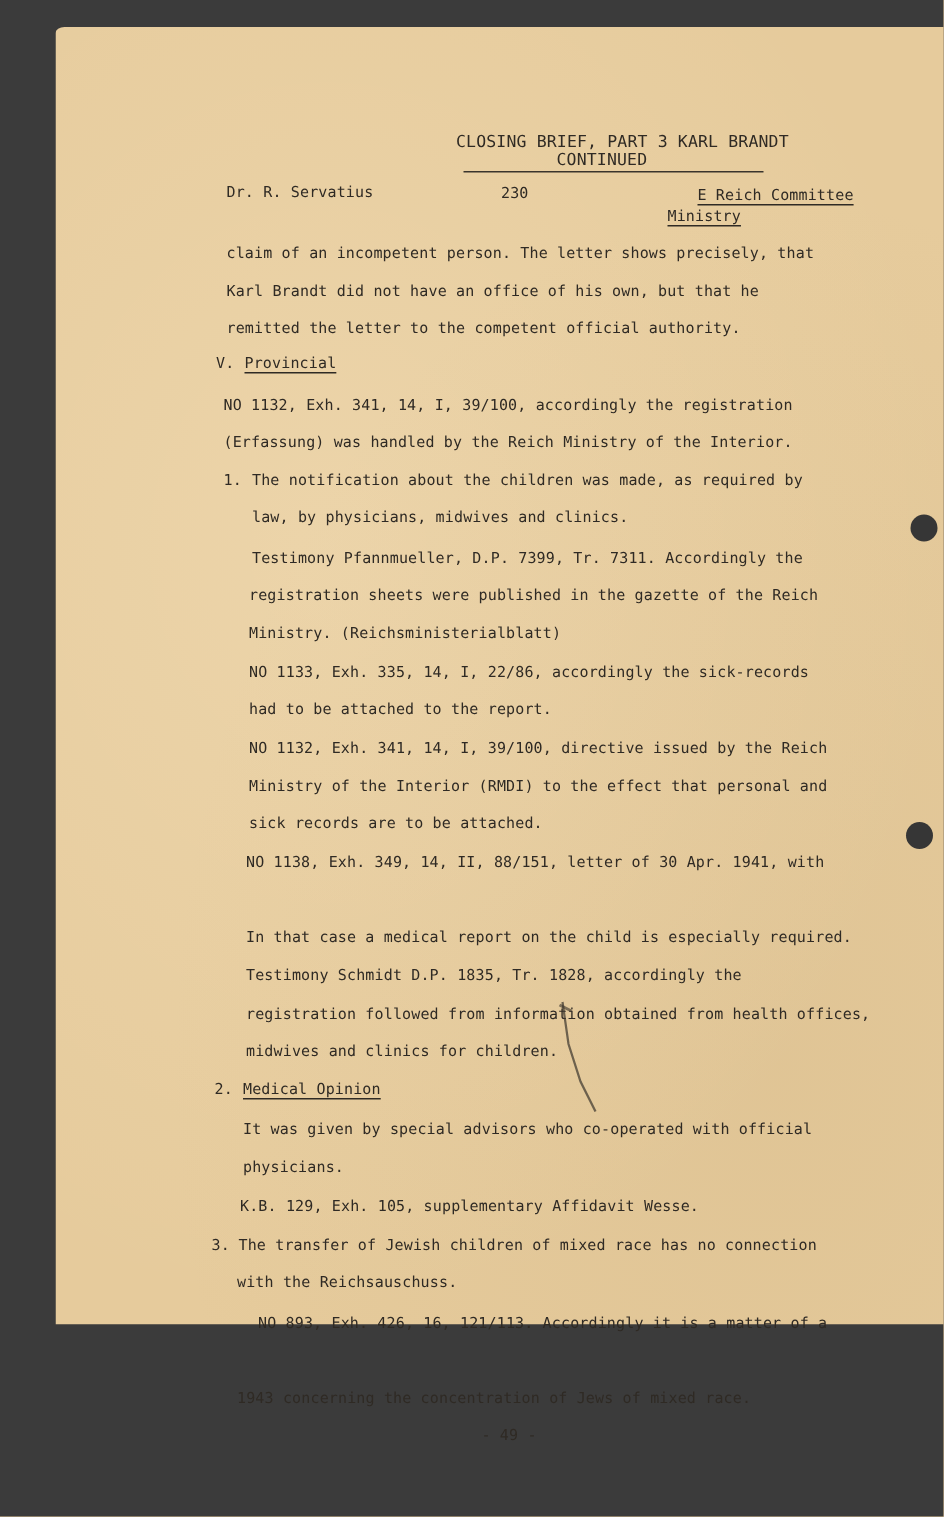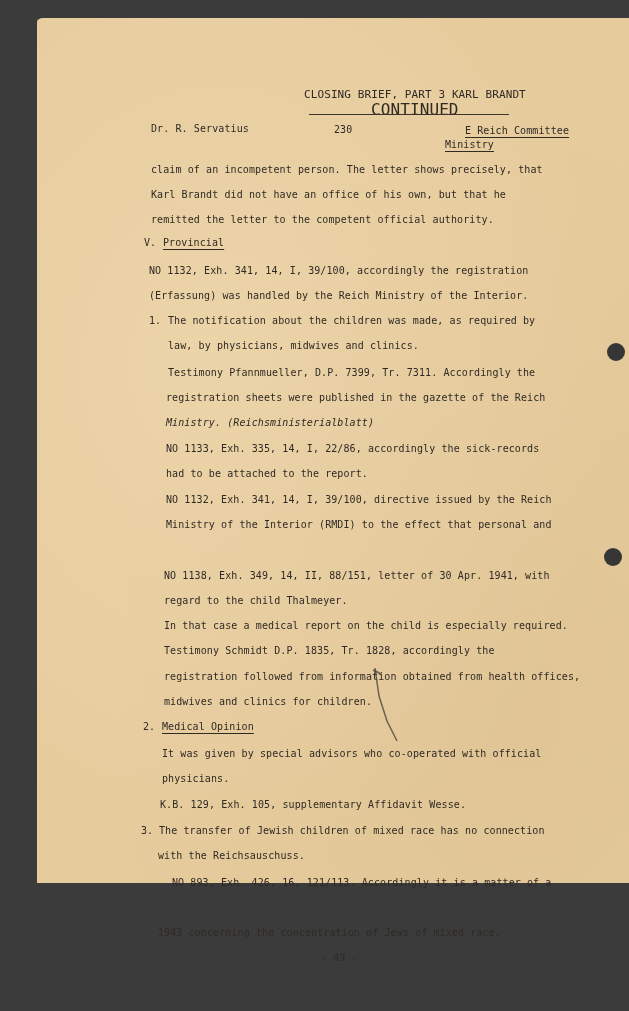--- a/index.html
+++ b/index.html
@@ -46,21 +46,21 @@
 </style>
 </head>
 <body>
 
 <div class="paper">
 
   <div class="hole" style="left:570px; top:325px;"></div>
   <div class="hole" style="left:567px; top:530px;"></div>
 
   <div class="line" style="left:267px; top:70px; font-size:11px;">CLOSING BRIEF, PART 3 KARL BRANDT</div>
-  <div class="line" style="left:334px; top:82px; font-size:16px;">CONTINUED</div>
+  <div class="line" style="left:334px; top:82px; font-size:11px;">CONTINUED</div>
   <div class="hdr-rule" style="left:272px; top:96px; width:200px;"></div>
 
   <div class="line" style="left:114px; top:105px;">Dr. R. Servatius</div>
   <div class="line" style="left:297px; top:106px;">230</div>
   <div class="line u" style="left:428px; top:107px;">E Reich Committee</div>
   <div class="line u" style="left:408px; top:121px;">Ministry</div>
 
   <div class="line" style="left:114px; top:146px;">claim of an incompetent person. The letter shows precisely, that</div>
   <div class="line" style="left:114px; top:171px;text-align:right;">Karl Brandt did not have an office of his own, but that he</div>
   <div class="line" style="left:114px; top:196px;">remitted the letter to the competent official authority.</div>
@@ -69,27 +69,27 @@
   <div class="line u" style="left:126px; top:219px;">Provincial</div>
 
   <div class="line" style="left:112px; top:247px;">NO 1132, Exh. 341, 14, I, 39/100, accordingly the registration</div>
   <div class="line" style="left:112px; top:272px;">(Erfassung) was handled by the Reich Ministry of the Interior.</div>
 
   <div class="line" style="left:112px; top:297px;">1.</div>
   <div class="line" style="left:131px; top:297px;">The notification about the children was made, as required by</div>
   <div class="line" style="left:131px; top:322px;">law, by physicians, midwives and clinics.</div>
   <div class="line" style="left:131px; top:349px;">Testimony Pfannmueller, D.P. 7399, Tr. 7311. Accordingly the</div>
   <div class="line" style="left:129px; top:374px;">registration sheets were published in the gazette of the Reich</div>
-  <div class="line" style="left:129px; top:399px;font-style:italic;">Ministry. (Reichsministerialblatt)</div>
+  <div class="line" style="left:129px; top:399px;">Ministry. (Reichsministerialblatt)</div>
   <div class="line" style="left:129px; top:425px;">NO 1133, Exh. 335, 14, I, 22/86, accordingly the sick-records</div>
   <div class="line" style="left:129px; top:450px;">had to be attached to the report.</div>
   <div class="line" style="left:129px; top:476px;">NO 1132, Exh. 341, 14, I, 39/100, directive issued by the Reich</div>
   <div class="line" style="left:129px; top:501px;">Ministry of the Interior (RMDI) to the effect that personal and</div>
+  <div class="line" style="left:129px; top:526px;">sick records are to be attached.</div>
   <div class="line" style="left:127px; top:552px;">NO 1138, Exh. 349, 14, II, 88/151, letter of 30 Apr. 1941, with</div>
-  <div class="line" style="left:127px; top:577px;">regard to the child Thalmeyer.</div>
   <div class="line" style="left:127px; top:602px;">In that case a medical report on the child is especially required.</div>
   <div class="line" style="left:127px; top:627px;">Testimony Schmidt D.P. 1835, Tr. 1828, accordingly the</div>
   <div class="line" style="left:127px; top:653px;">registration followed from information obtained from health offices,</div>
   <div class="line" style="left:127px; top:678px;">midwives and clinics for children.</div>
 
   <div class="line" style="left:106px; top:703px;">2.</div>
   <div class="line u" style="left:125px; top:703px;">Medical Opinion</div>
   <div class="line" style="left:125px; top:730px;">It was given by special advisors who co-operated with official</div>
   <div class="line" style="left:125px; top:755px;">physicians.</div>
   <div class="line" style="left:123px; top:781px;">K.B. 129, Exh. 105, supplementary Affidavit Wesse.</div>

